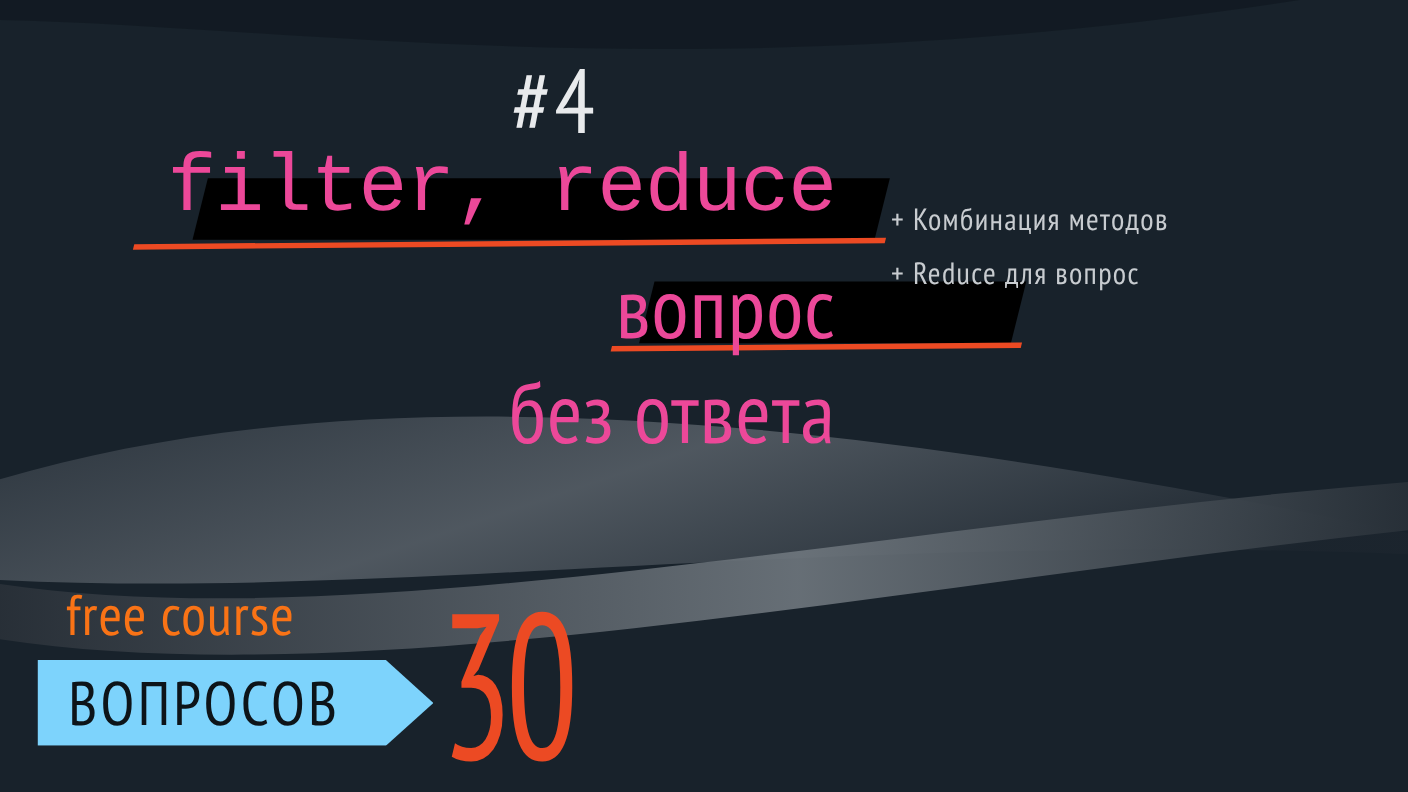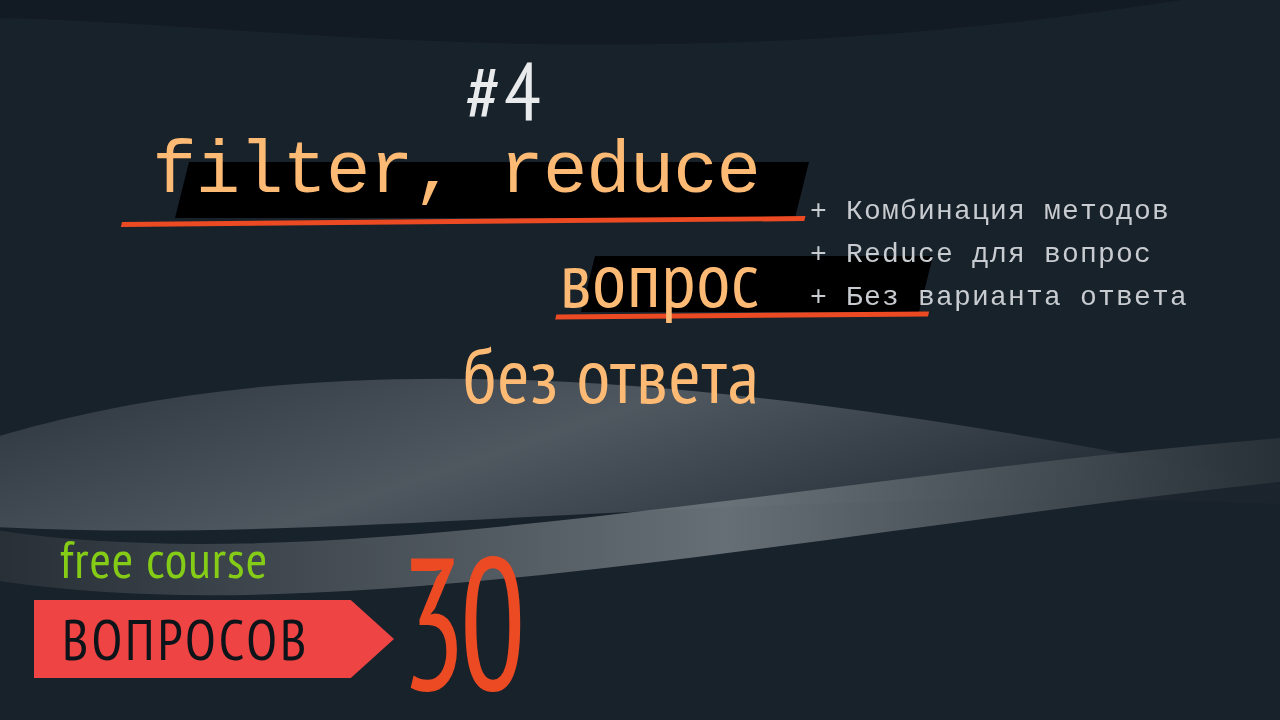--- a/index.html
+++ b/index.html
@@ -57,41 +57,40 @@
     height: 5px;
     background: #ec4a23;
     transform: skewX(0deg) rotate(-0.5deg);
   }
   .hl-line .txt {
     position: relative;
     z-index: 2;
     font-size: 78px;
     font-weight: 300;
     letter-spacing: 1px;
-    color: #fdba74;
+    color: #ec4899;
     white-space: nowrap;
   }
 
   
   #hl1 { top: 130px; right: 520px; text-align: right; }
   #hl1 .mask { left: 30px; width: 620px; top: 32px; }
   #hl1 .txt  { font-family: "Courier New", monospace; font-size: 74px; letter-spacing: -1px; }
 
   #hl2 { top: 228px; right: 520px; text-align: right; margin-left: 47px; }
   #hl2 .mask { left: 28px; width: 338px; top: 28px; }
 
   #hl3 { top: 324px; right: 520px; text-align: right; margin-left: 29px; }
 
   
   .bullets {
     position: absolute;
-    top: 196px;
+    top: 180px;
     left: 810px;
     z-index: 3;
-    font-family: Liberation Mono, monospace;
   }
   .bullets div {
     font-size: 28px;
     font-weight: 300;
     letter-spacing: 1.2px;
     color: #c8ccd0;
     margin-bottom: 12px;
     white-space: nowrap;
   }
 
@@ -102,29 +101,29 @@
     height: 210px;
     z-index: 3;
   }
   .free-course {
     position: absolute;
     left: 60px;
     bottom: 128px;
     font-size: 52px;
     font-weight: 300;
     letter-spacing: 1px;
-    color: #84cc16;
+    color: #f97316;
   }
   .tag {
     position: absolute;
     left: 34px;
     bottom: 42px;
     width: 360px;
     height: 78px;
-    background: #ef4444;
+    background: #7dd3fc;
     clip-path: polygon(0 0, 88% 0, 100% 50%, 88% 100%, 0 100%);
     display: flex;
     align-items: center;
     padding-left: 28px;
   }
   .tag span {
     font-size: 56px;
     font-weight: 400;
     letter-spacing: 3px;
     color: #0d1419;
@@ -194,21 +193,20 @@
 <div id="hl3" class="hl-group">
   <div class="hl-line">
     
     <div class="txt">без ответа</div>
   </div>
 </div>
 
 <div class="bullets">
   <div>+ Комбинация методов</div>
   <div>+ Reduce для вопрос</div>
-  <div>+ Без варианта ответа</div>
 </div>
 
 <div class="footer">
   <div class="free-course">free course</div>
   <div class="tag">
     <span>ВОПРОСОВ</span>
   </div>
   <div class="thirty">30</div>
 </div>
 

